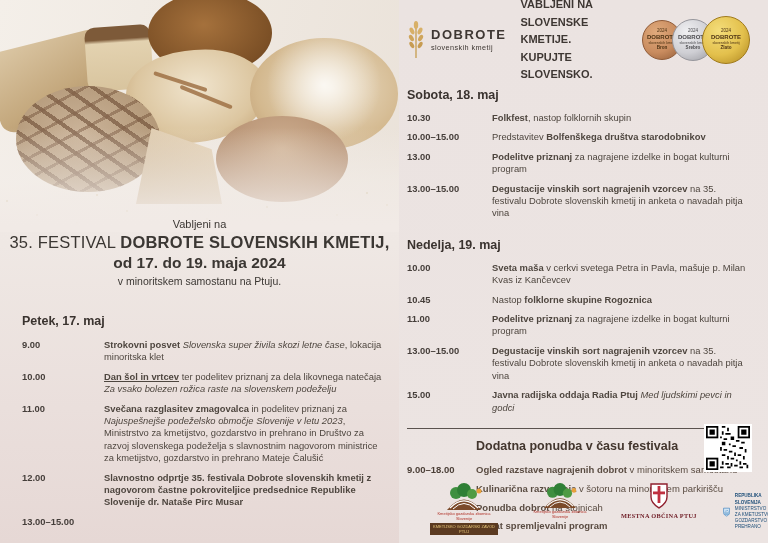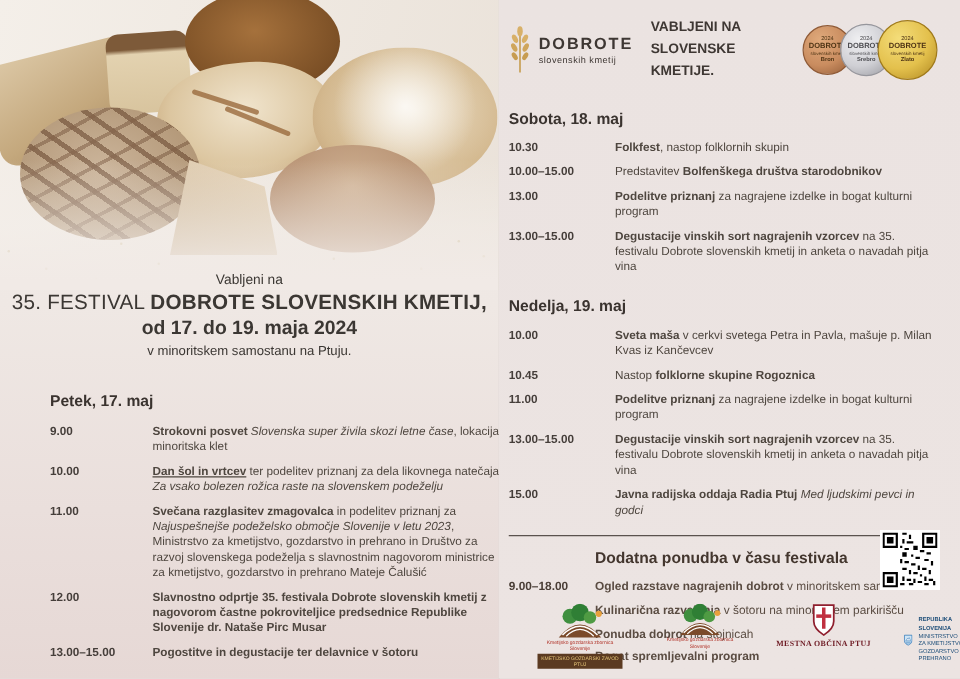--- a/index.html
+++ b/index.html
@@ -40,21 +40,21 @@
                      260px 6px #cdbc96,330px 14px #d6c6a2,360px -8px #cdbc96,380px 4px #d6c6a2,
                      160px 24px #cdbc96,90px -6px #d6c6a2;}
   .fade{left:0;top:0;width:100%;height:100%;
         background:linear-gradient(180deg,rgba(243,238,234,0) 55%,rgba(243,238,234,.55) 78%,#f1eae6 97%);}
   .title-block{position:absolute;left:0;top:218px;width:399px;text-align:center;color:#3b3733;}
   .invite{font-size:11px;margin-bottom:3px;}
   .big-title{font-size:16.5px;letter-spacing:.2px;margin-bottom:2px;}
   .big-title b{font-weight:700;}
   .dates{font-size:15.5px;font-weight:700;margin-bottom:3px;}
   .loc{font-size:10.5px;}
-  .left-sched{position:absolute;left:40px;top:314px;width:360px;color:#4e463f;}
+  .left-sched{position:absolute;left:22px;top:314px;width:360px;color:#4e463f;}
   .day-head{font-size:12.5px;font-weight:700;color:#3a332f;margin-bottom:11px;}
   .row{display:flex;margin-bottom:7px;font-size:9.4px;line-height:1.32;gap:16px;}
   .row .time{width:66px;flex:none;font-weight:700;color:#453e3a;}
   .row .desc{flex:1;}
   
   .divider{position:absolute;left:399px;top:0;bottom:0;width:1px;background:rgba(120,100,95,.18);}
   .right{flex:1;position:relative;padding:14px 22px 0 8px;color:#4e463f;
          background:linear-gradient(180deg,#ebe3e1,#ece4e2);}
   .hdr{display:flex;align-items:center;margin-bottom:22px;height:52px;}
   .brand{display:flex;align-items:center;flex:none;}
@@ -143,21 +143,20 @@
       <div class="row">
         <span class="time">11.00</span>
         <span class="desc"><span style="font-weight: 700;">Svečana razglasitev zmagovalca</span><span> in podelitev priznanj za </span><span style="font-style: italic;">Najuspešnejše podeželsko območje Slovenije v letu 2023</span><span>, Ministrstvo za kmetijstvo, gozdarstvo in prehrano in Društvo za razvoj slovenskega podeželja s slavnostnim nagovorom ministrice za kmetijstvo, gozdarstvo in prehrano Mateje Čalušić</span></span>
       </div>
       <div class="row">
         <span class="time">12.00</span>
         <span class="desc"><span style="font-weight: 700;">Slavnostno odprtje 35. festivala Dobrote slovenskih kmetij z nagovorom častne pokroviteljice predsednice Republike Slovenije dr. Nataše Pirc Musar</span></span>
       </div>
       <div class="row">
         <span class="time">13.00–15.00</span>
-        <span class="desc"><span style="font-weight: 700;">Pogostitve in degustacije ter delavnice v šotoru</span></span>
       </div>
     </div>
   </div>
 
   <div class="divider"></div>
 
   <div class="right">
 
     <div class="hdr">
       <div class="brand">
@@ -171,20 +170,21 @@
           <ellipse cx="4.8" cy="25" rx="1.9" ry="3.4" fill="#c79c52" transform="rotate(-32 4.8 25)"></ellipse>
           <ellipse cx="13.2" cy="25" rx="1.9" ry="3.4" fill="#c79c52" transform="rotate(32 13.2 25)"></ellipse>
         </svg>
         <div class="brand-txt">
           <div class="brand-name">DOBROTE</div>
           <div class="brand-sub">slovenskih kmetij</div>
         </div>
       </div>
       <div class="tagline">
         <div>VABLJENI NA SLOVENSKE KMETIJE.</div>
+        <div>KUPUJTE SLOVENSKO.</div>
       </div>
       <div class="medals">
         <div class="medal medal-bronze">
           <div class="m-year">2024</div>
           <div class="m-name">DOBROTE</div>
           <div class="m-sub">slovenskih kmetij</div>
           <div class="m-grade">Bron</div>
         </div>
         <div class="medal medal-silver">
           <div class="m-year">2024</div>

